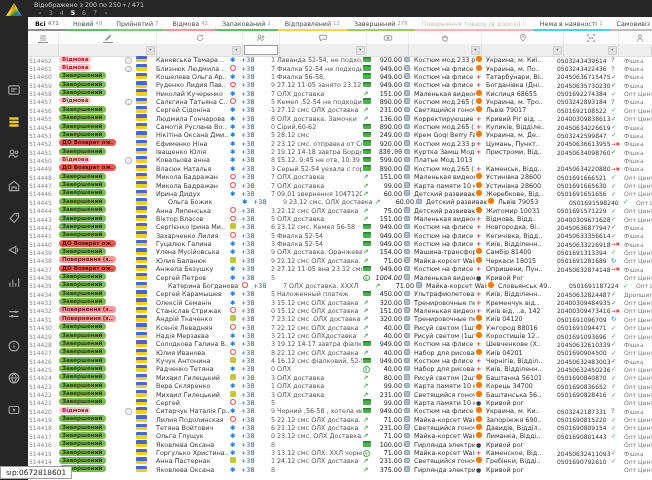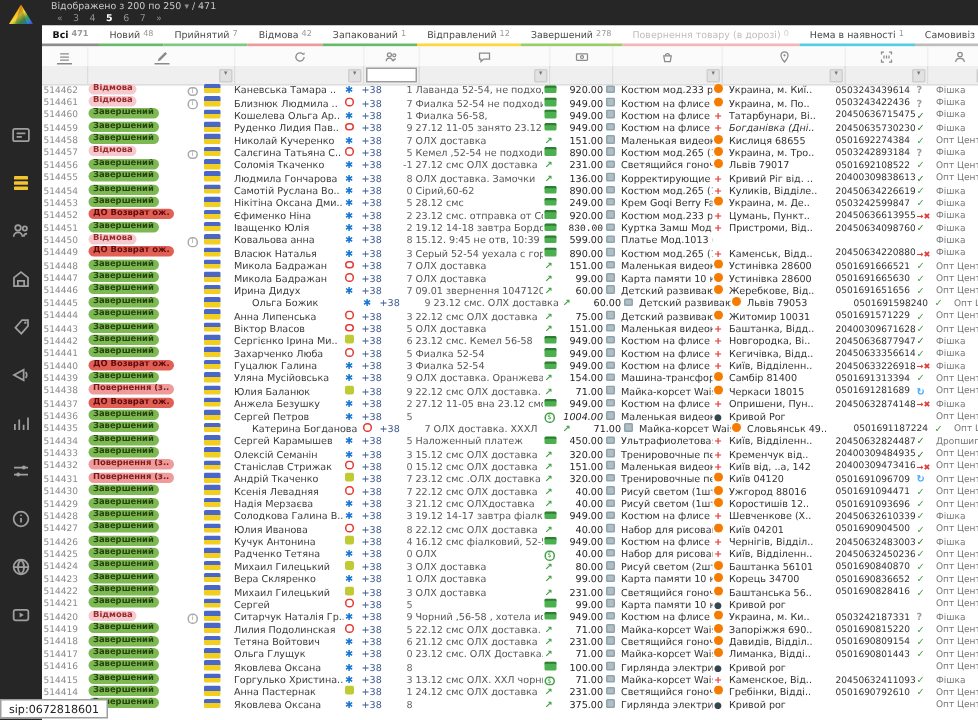--- a/index.html
+++ b/index.html
@@ -382,21 +382,21 @@
         <span class="cell c-name" style="width: 74px;">Руденко Лидия Пав..</span>
         <span class="cell" style="width: 11px;"><span class="msgr-r"></span></span>
         <span class="cell c-ph" style="width: 24px;">+38</span>
         <span class="cell c-num" style="width: 12px;">9</span>
         <span class="cell c-desc" style="width: 86px;">27.12 11-05 занято 23.12 смс. ..</span>
         <span class="cell" style="width: 11px;"><span class="pay-c"></span></span>
         <span class="cell c-price" style="width: 30px;">949.00</span>
         <span class="cell" style="width: 10px;"><span class="pi"></span></span>
         <span class="cell" style="width: 62px;">Костюм на флисе Мод.1014 (1ш..</span>
         <span class="cell" style="width: 10px;"><span class="car-n">+</span></span>
-        <span class="cell" style="width: 71px; font-style: italic;">Богданівка (Дні..</span>
+        <span class="cell" style="width: 71px;">Богданівка (Дні..</span>
         <span class="cell c-ttn" style="width: 54px;">20450635730230</span>
         <span class="cell" style="width: 13px;"><span class="chk-ok2">✓</span></span>
         <span class="cell c-team" style="width: 29px;">Фішка</span>
       </div>
       <div class="row">
         <span class="cell c-id" style="width: 30px;">514458</span>
         <span class="cell" style="width: 66px;"><span class="badge st-D">Завершений</span></span>
         <span class="cell" style="width: 11px;"></span>
         <span class="cell" style="width: 20px;"><span class="iflag"></span></span>
         <span class="cell c-name" style="width: 74px;">Николай Кучеренко</span>
@@ -432,21 +432,21 @@
         <span class="cell" style="width: 71px;">Украина, м. Тро..</span>
         <span class="cell c-ttn" style="width: 54px;">0503242893184</span>
         <span class="cell" style="width: 13px;"><span class="chk-q">?</span></span>
         <span class="cell c-team" style="width: 29px;">Фішка</span>
       </div>
       <div class="row">
         <span class="cell c-id" style="width: 30px;">514456</span>
         <span class="cell" style="width: 66px;"><span class="badge st-D">Завершений</span></span>
         <span class="cell" style="width: 11px;"></span>
         <span class="cell" style="width: 20px;"><span class="iflag"></span></span>
-        <span class="cell c-name" style="width: 74px;">Соломія Ткаченко</span>
+        <span class="cell c-name" style="width: 74px;">Сергей Сідоніна</span>
         <span class="cell" style="width: 11px;"><span class="msgr-b">✱</span></span>
         <span class="cell c-ph" style="width: 24px;">+38</span>
         <span class="cell c-num" style="width: 12px;">-1</span>
         <span class="cell c-desc" style="width: 86px;">27.12 смс ОЛХ доставка</span>
         <span class="cell" style="width: 11px;"><span class="pay-t">↗</span></span>
         <span class="cell c-price" style="width: 30px;">231.00</span>
         <span class="cell" style="width: 10px;"><span class="pi"></span></span>
         <span class="cell" style="width: 62px;">Светящийся гоночный трек Ма..</span>
         <span class="cell" style="width: 10px;"><span class="car-o"></span></span>
         <span class="cell" style="width: 71px;">Львів 79017</span>
@@ -702,21 +702,21 @@
         <span class="cell c-name" style="width: 74px;">Віктор Власов</span>
         <span class="cell" style="width: 11px;"><span class="msgr-r"></span></span>
         <span class="cell c-ph" style="width: 24px;">+38</span>
         <span class="cell c-num" style="width: 12px;">5</span>
         <span class="cell c-desc" style="width: 86px;">ОЛХ доставка</span>
         <span class="cell" style="width: 11px;"><span class="pay-t">↗</span></span>
         <span class="cell c-price" style="width: 30px;">151.00</span>
         <span class="cell" style="width: 10px;"><span class="pi"></span></span>
         <span class="cell" style="width: 62px;">Маленькая видеокамера SQ8 *..</span>
         <span class="cell" style="width: 10px;"><span class="car-n">+</span></span>
-        <span class="cell" style="width: 71px;">Баштанка, Відд..</span>
+        <span class="cell" style="width: 71px;">Відмова, Відд..</span>
         <span class="cell c-ttn" style="width: 54px;">20400309671628</span>
         <span class="cell" style="width: 13px;"><span class="chk-ok">✓</span></span>
         <span class="cell c-team" style="width: 29px;">Опт Центр</span>
       </div>
       <div class="row">
         <span class="cell c-id" style="width: 30px;">514442</span>
         <span class="cell" style="width: 66px;"><span class="badge st-D">Завершений</span></span>
         <span class="cell" style="width: 11px;"></span>
         <span class="cell" style="width: 20px;"><span class="iflag"></span></span>
         <span class="cell c-name" style="width: 74px;">Сергієнко Ірина Ми..</span>
@@ -732,21 +732,21 @@
         <span class="cell" style="width: 71px;">Новгородка, Ві..</span>
         <span class="cell c-ttn" style="width: 54px;">20450636877947</span>
         <span class="cell" style="width: 13px;"><span class="chk-ok2">✓</span></span>
         <span class="cell c-team" style="width: 29px;">Фішка</span>
       </div>
       <div class="row">
         <span class="cell c-id" style="width: 30px;">514441</span>
         <span class="cell" style="width: 66px;"><span class="badge st-D">Завершений</span></span>
         <span class="cell" style="width: 11px;"></span>
         <span class="cell" style="width: 20px;"><span class="iflag"></span></span>
-        <span class="cell c-name" style="width: 74px;">Захарченко Люба</span>
+        <span class="cell c-name" style="width: 74px;">Захарченко Лилия</span>
         <span class="cell" style="width: 11px;"><span class="msgr-r"></span></span>
         <span class="cell c-ph" style="width: 24px;">+38</span>
         <span class="cell c-num" style="width: 12px;">5</span>
         <span class="cell c-desc" style="width: 86px;">Фиалка 52-54</span>
         <span class="cell" style="width: 11px;"><span class="pay-c"></span></span>
         <span class="cell c-price" style="width: 30px;">949.00</span>
         <span class="cell" style="width: 10px;"><span class="pi"></span></span>
         <span class="cell" style="width: 62px;">Костюм на флисе Мод.1014 (1ш..</span>
         <span class="cell" style="width: 10px;"><span class="car-n">+</span></span>
         <span class="cell" style="width: 71px;">Кегичівка, Відд..</span>

